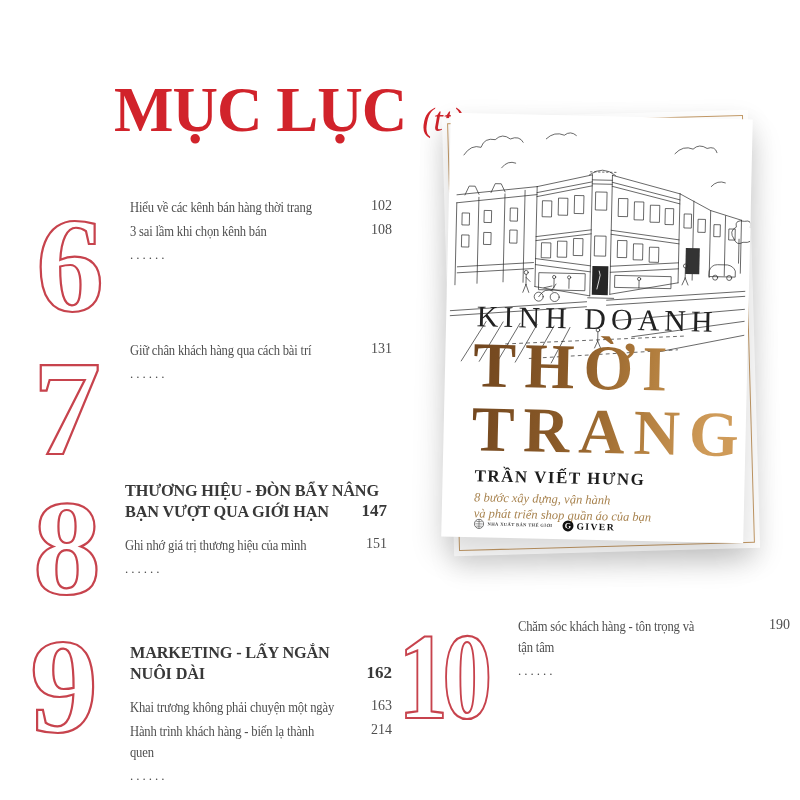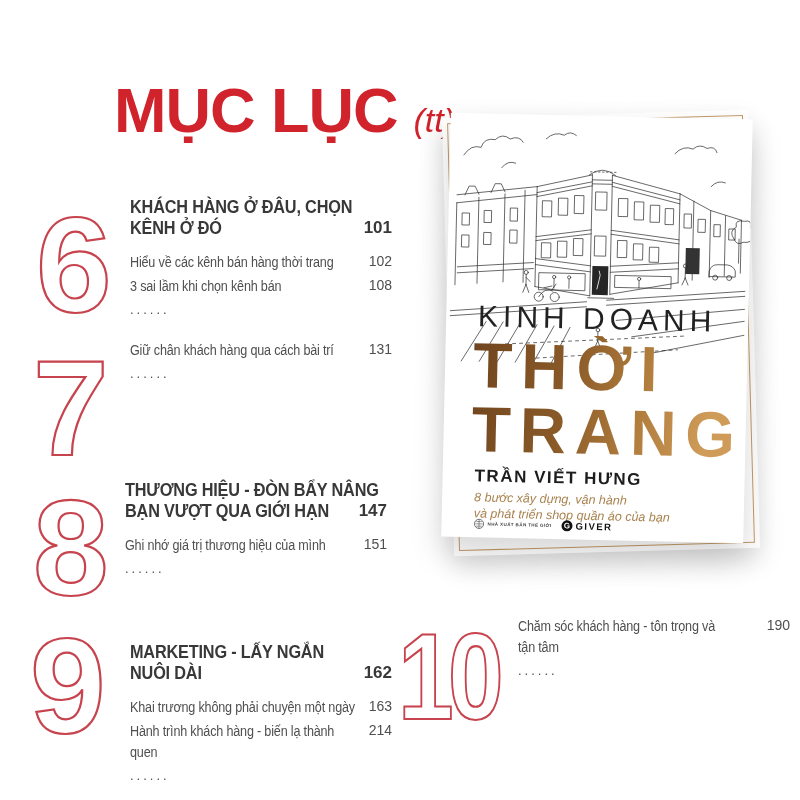--- a/index.html
+++ b/index.html
@@ -1,17 +1,17 @@
 <!DOCTYPE html>
 <html><head>
 <meta charset="utf-8">
 <style>
   html,body{margin:0;padding:0;background:#fff;}
   #canvas{position:relative;width:800px;height:800px;background:#fff;overflow:hidden;
-          font-family:Liberation Sans, sans-serif;}
+          font-family:Liberation Serif, serif;}
 
   
   .heading{position:absolute;left:114px;top:74px;display:flex;align-items:baseline;}
   .heading .main{font-size:63px;font-weight:700;letter-spacing:-1px;color:#d1232b;}
   .heading .suffix{font-size:34px;font-weight:500;font-style:italic;color:#d1232b;margin-left:16px;}
 
   
   .chapter{position:absolute;}
   .big-num{position:absolute;left:0;top:0;font-weight:700;font-size:136px;line-height:1;
            letter-spacing:-4px;color:transparent;-webkit-text-fill-color:transparent;
@@ -67,25 +67,20 @@
 <div id="canvas">
 
   <div class="heading">
     <span class="main">MỤC LỤC</span>
     <span class="suffix">(tt)</span>
   </div>
 
   <div class="chapter ch6">
     <div class="big-num">6</div>
     <div class="content">
-      <div class="title-row">
-        <div class="ch-title">KHÁCH HÀNG Ở ĐÂU, CHỌN
-KÊNH Ở ĐÓ</div>
-        <div class="ch-page">101</div>
-      </div>
       <div class="item">
         <div class="item-t">Hiểu về các kênh bán hàng thời trang</div>
         <div class="item-p">102</div>
       </div>
       <div class="item">
         <div class="item-t">3 sai lầm khi chọn kênh bán</div>
         <div class="item-p">108</div>
       </div>
       <div class="dots">......</div>
     </div>

